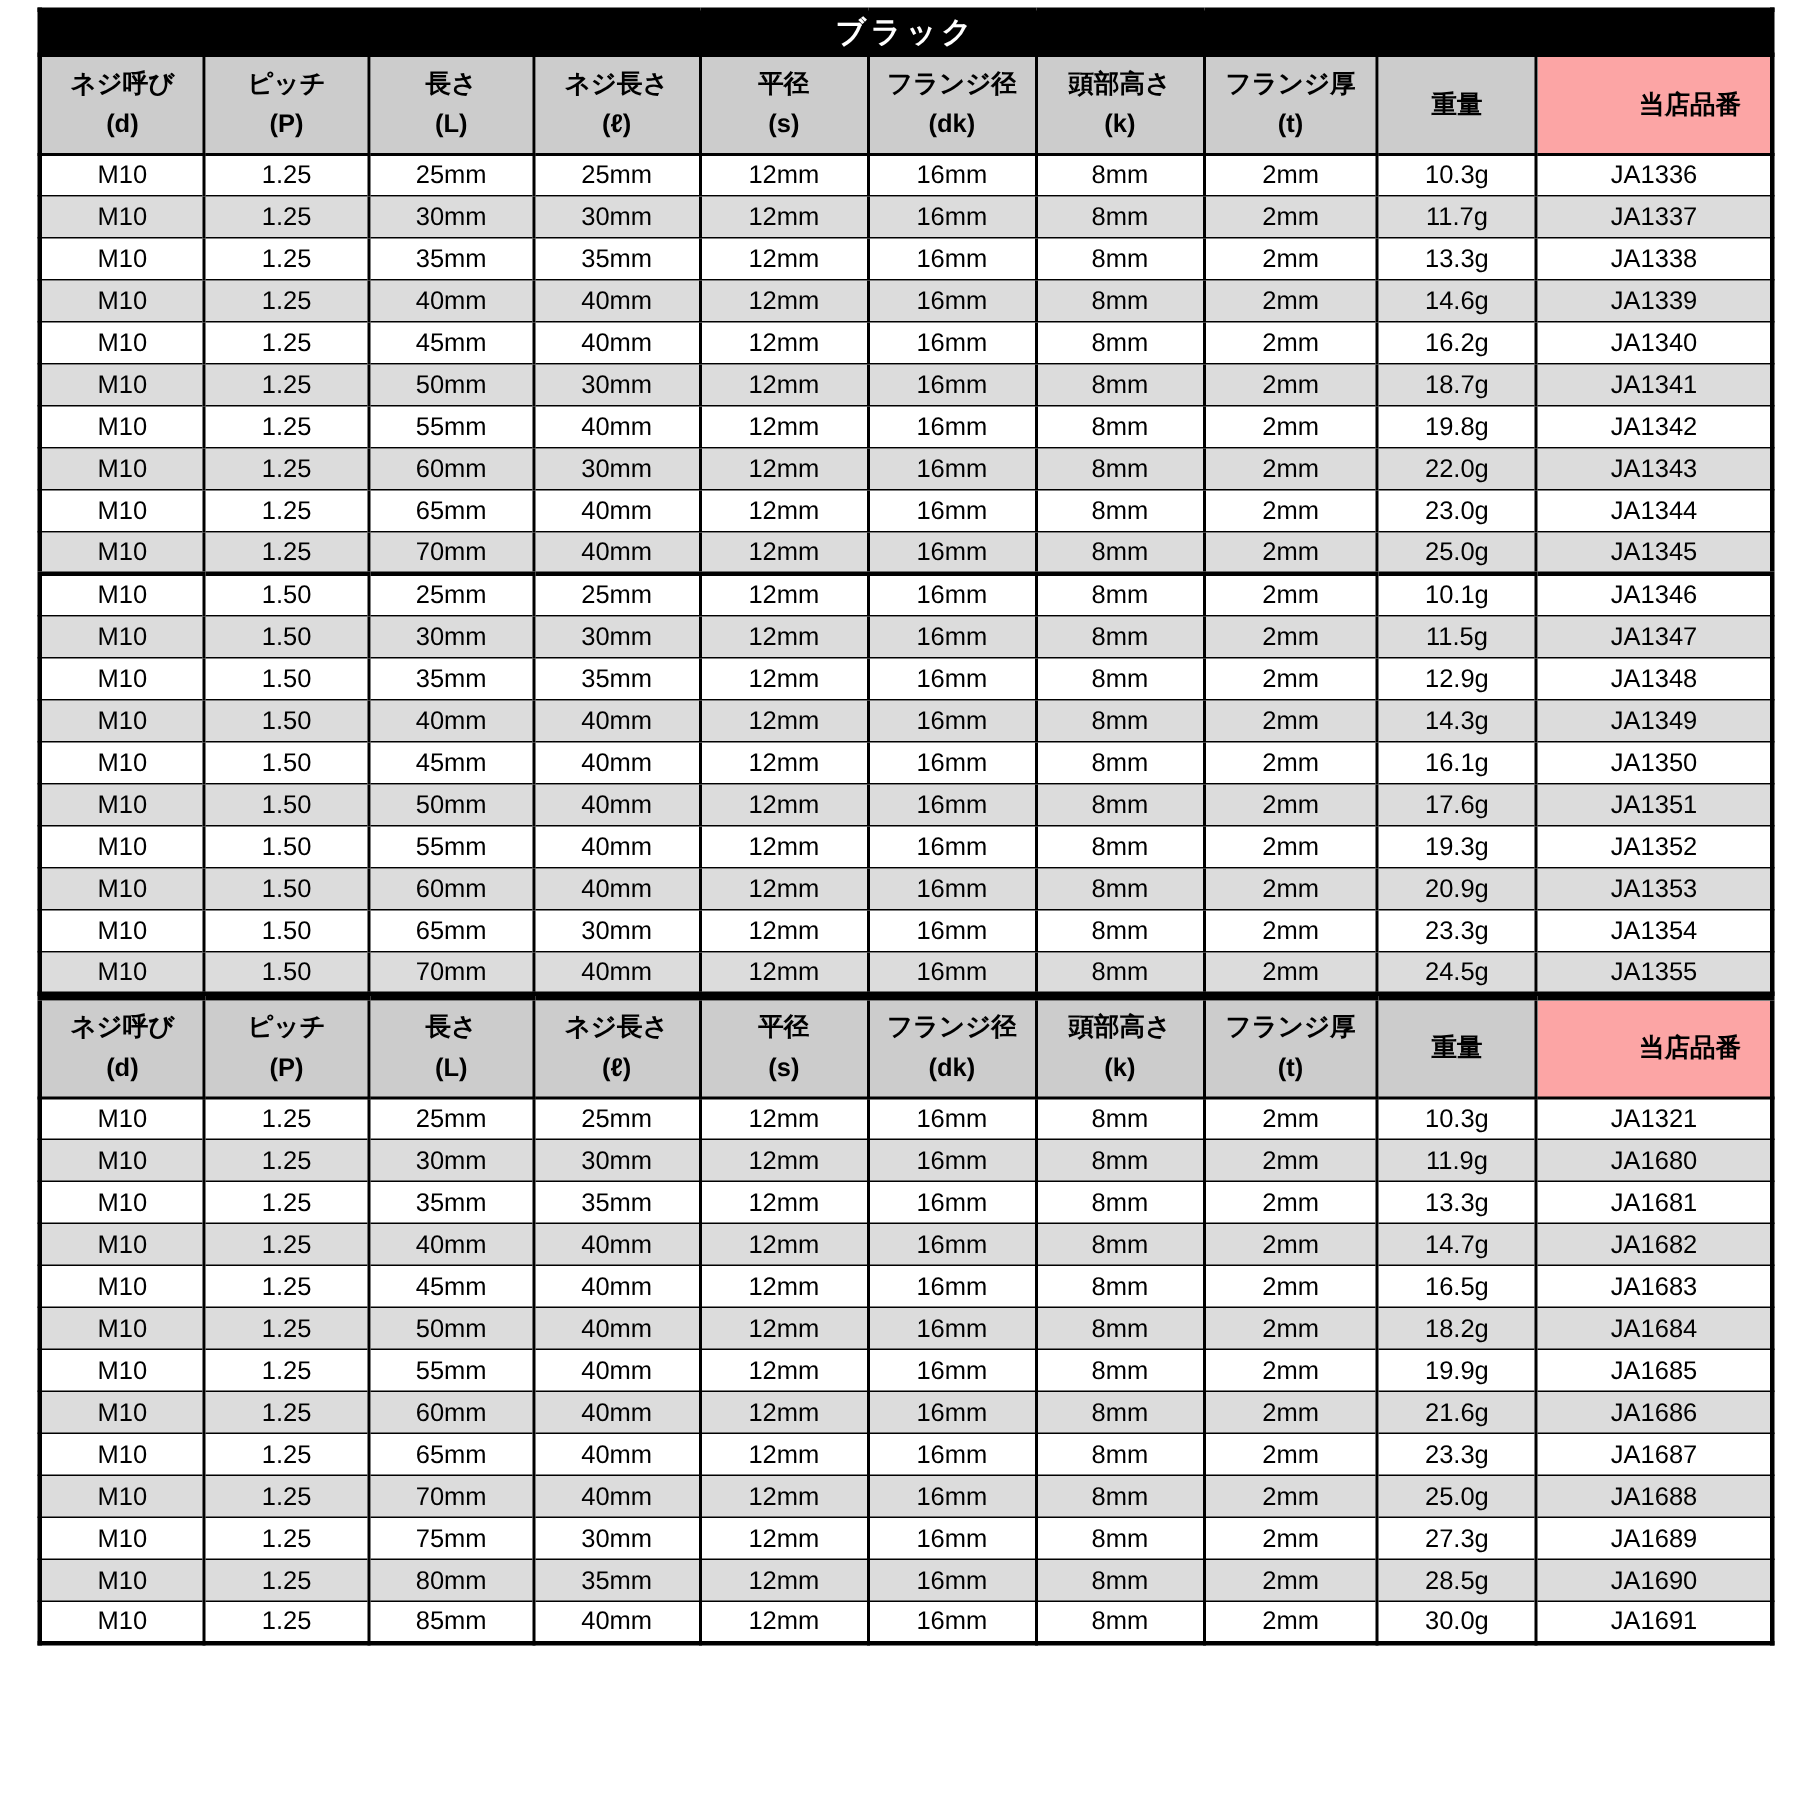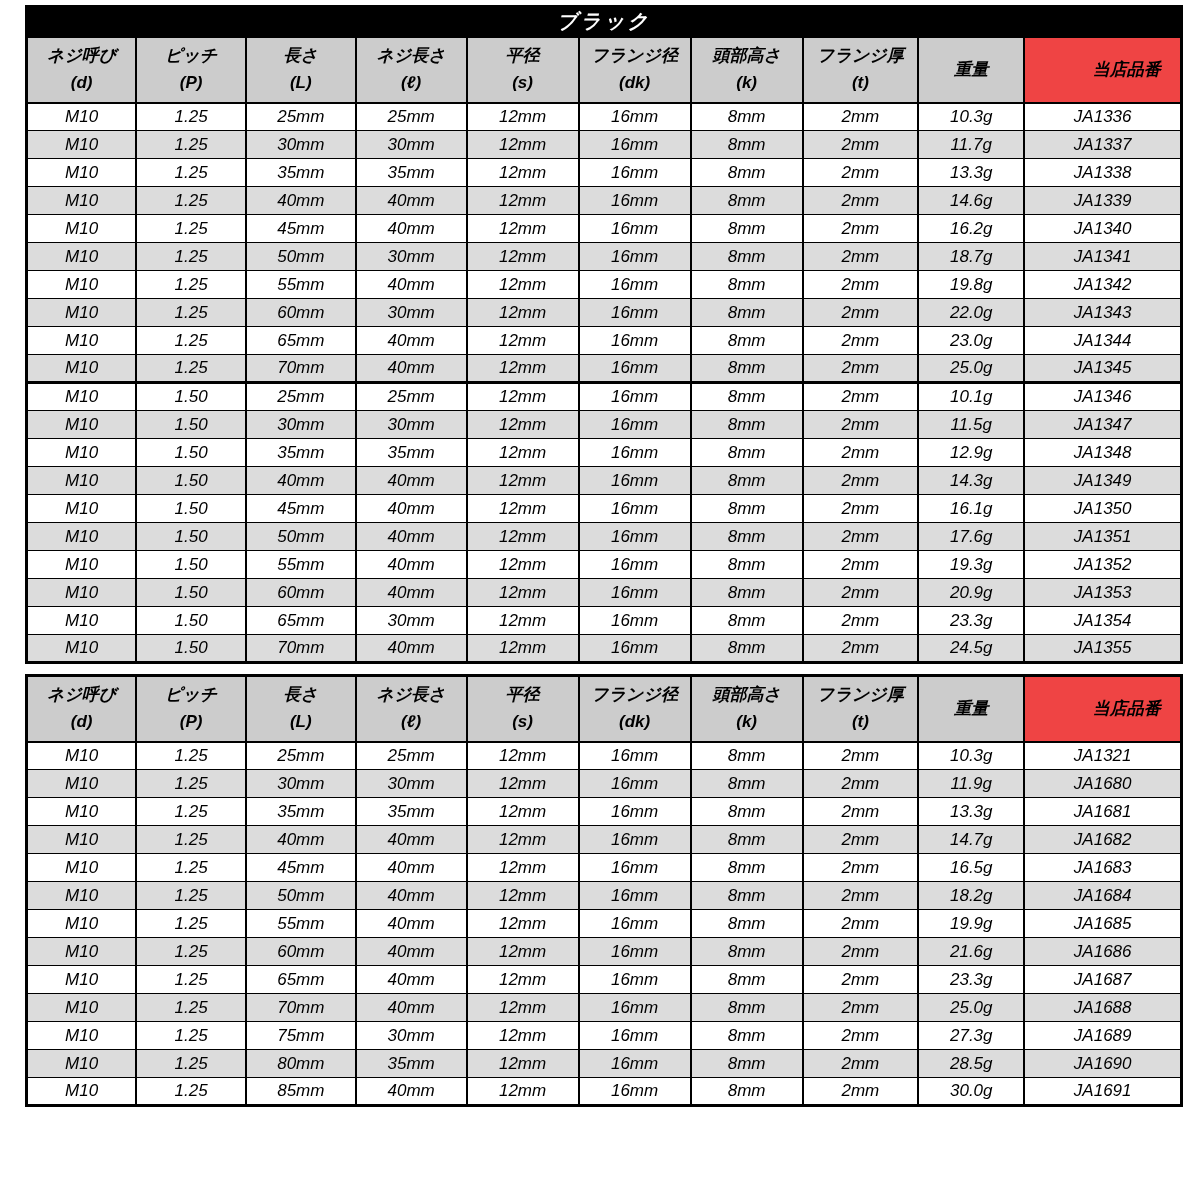--- a/index.html
+++ b/index.html
@@ -9,22 +9,20 @@
     min-height: 1200px;
     padding: 5px 17px 8px 25px;
     font-family: "Liberation Sans", "DejaVu Sans", sans-serif;
     color: #000;
   }
   .spec-table {
     width: 100%;
     border-collapse: collapse;
     table-layout: fixed;
     border: 3px solid #000;
-    margin-bottom: 10px;
-    font-style: italic;
   }
   .title-cell {
     background: #000;
     color: #fff;
     font-size: 20px;
     font-weight: bold;
     height: 30px;
     text-align: center;
     vertical-align: middle;
     letter-spacing: 3px;
@@ -35,21 +33,21 @@
     border: 2px solid #000;
     border-top-width: 3px;
     height: 66px;
     font-size: 17px;
     font-weight: bold;
     text-align: center;
     vertical-align: middle;
     line-height: 1.55;
     overflow: hidden;
   }
-  .head-part { background: #ef4444; padding-left: 48px; }
+  .head-part { background: #fca5a5; padding-left: 48px; }
   .hl, .hs { display: block; font-weight: bold; }
   .hs:empty { display: none; }
   td {
     border: 2px solid #000;
     border-top-width: 1px;
     border-bottom-width: 1px;
     height: 28px;
     text-align: center;
     vertical-align: middle;
     font-size: 17px;

